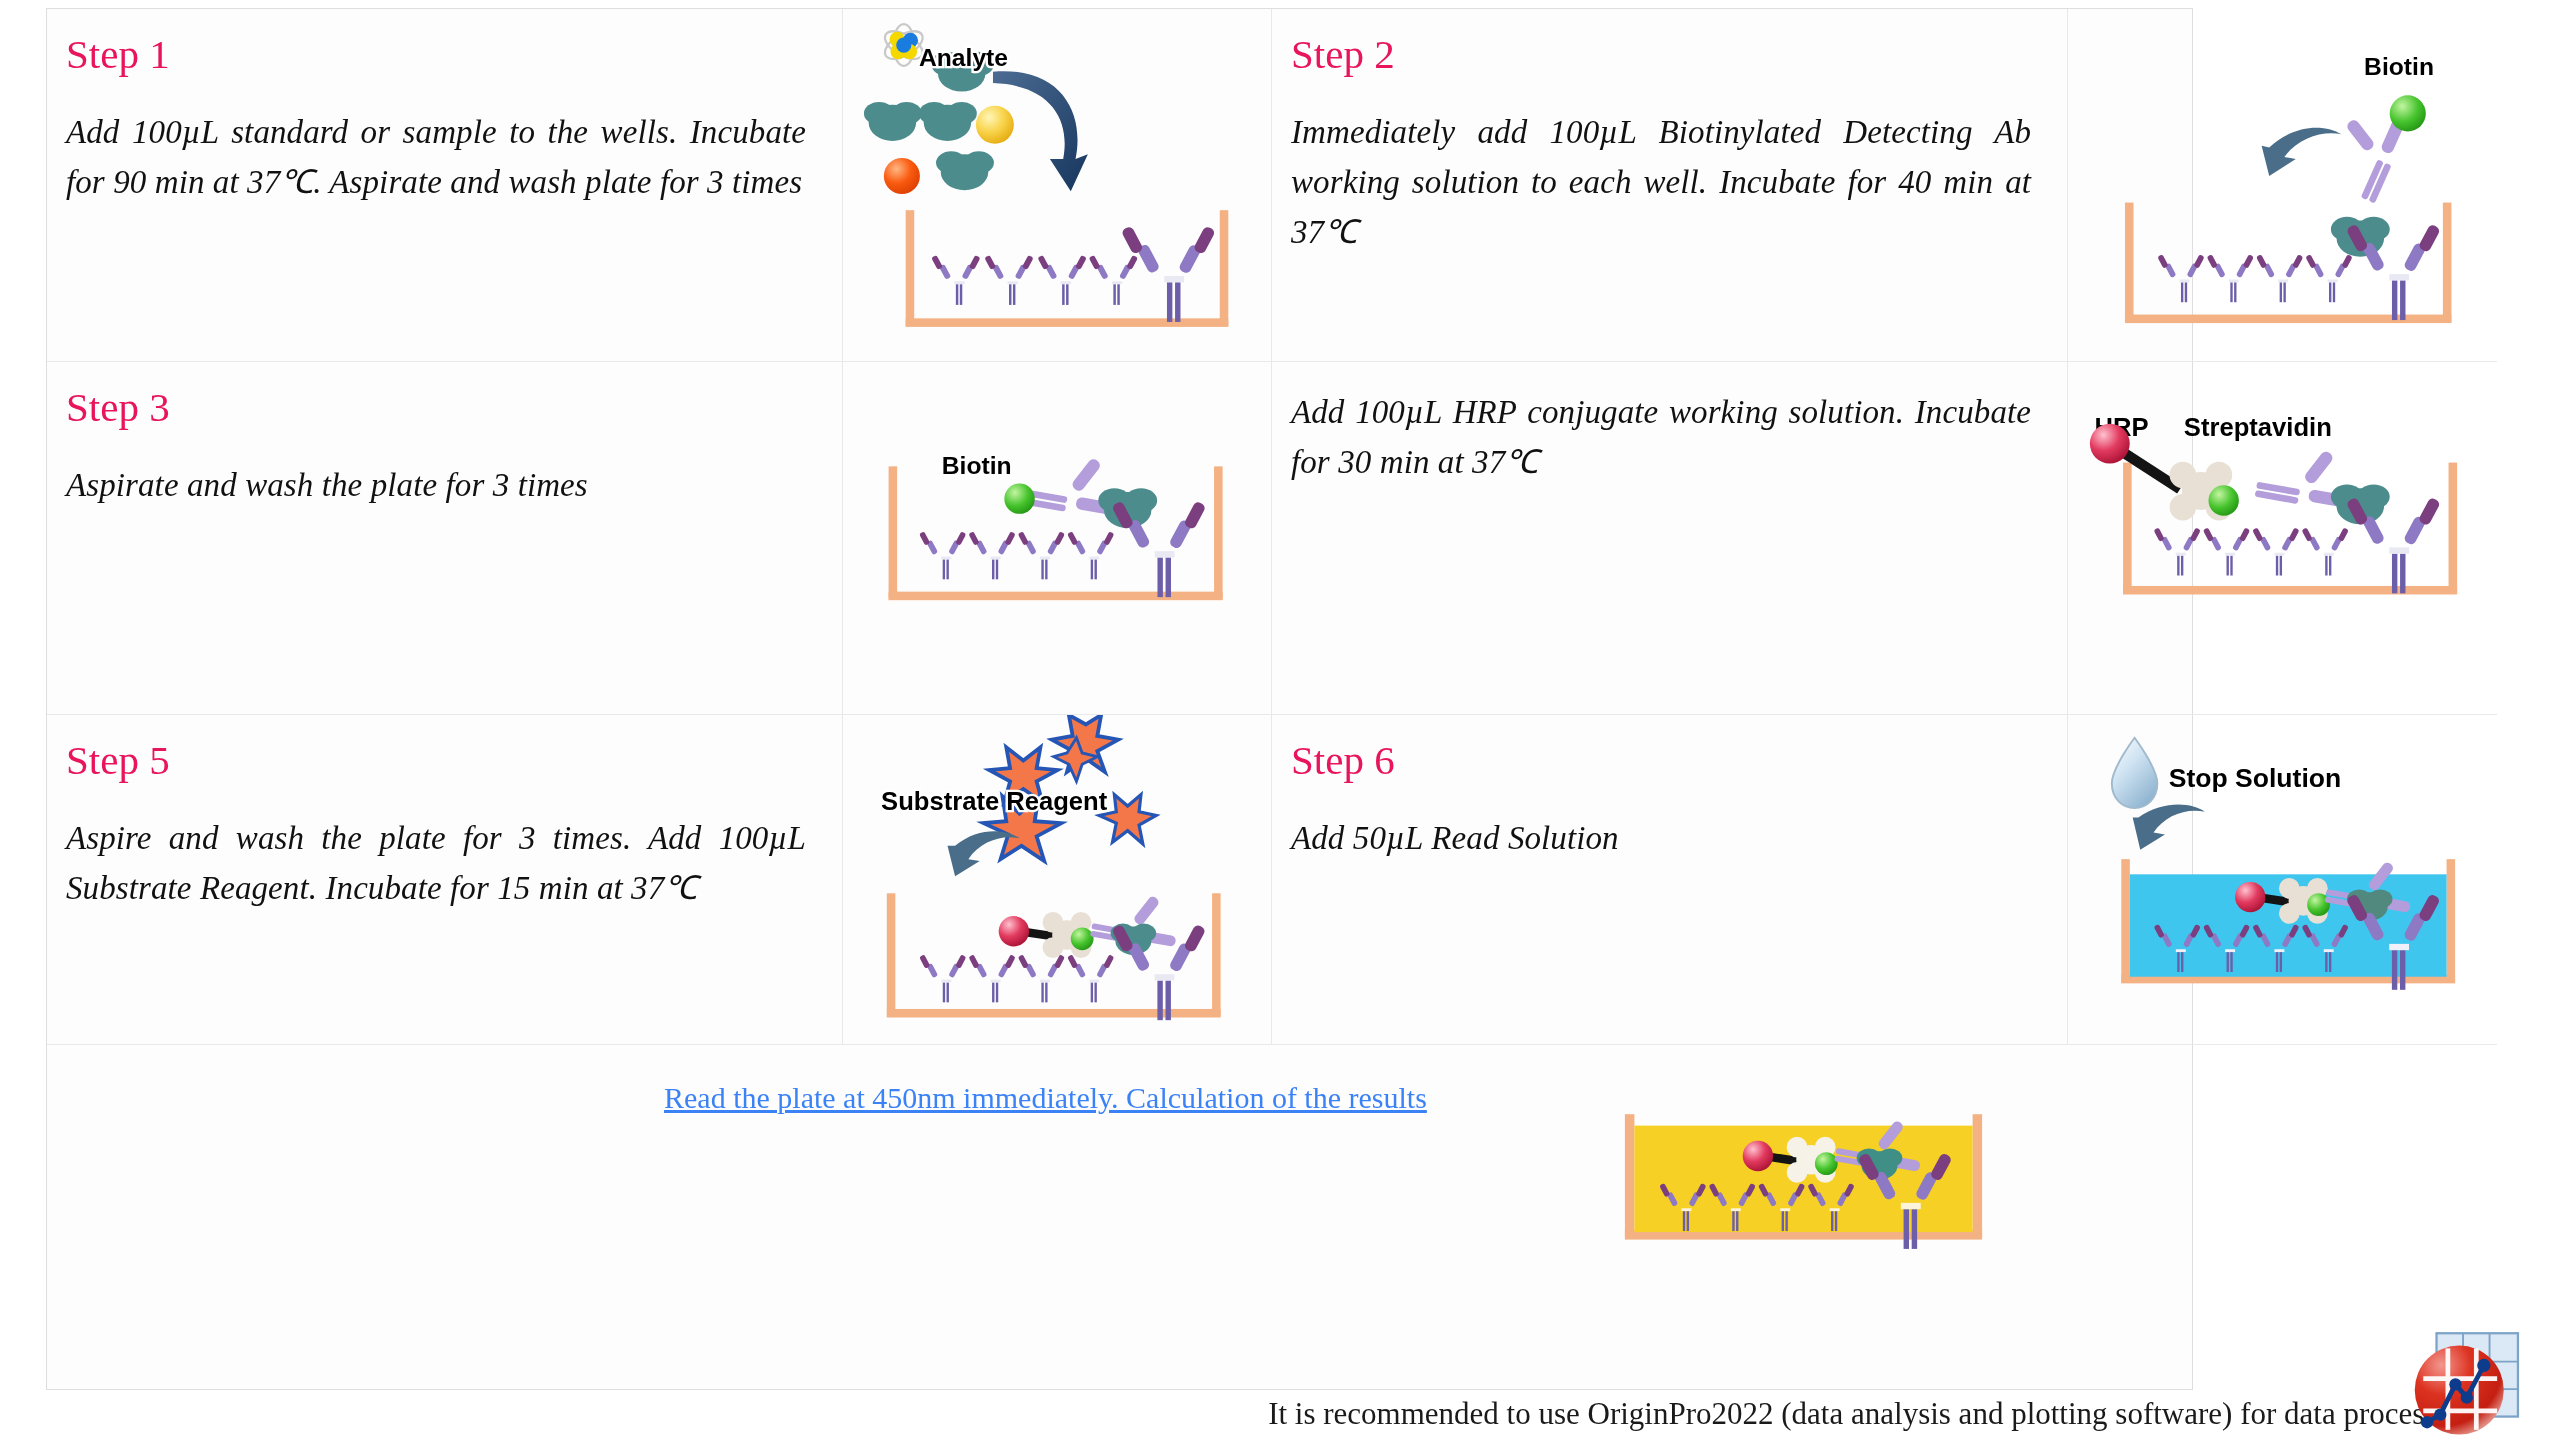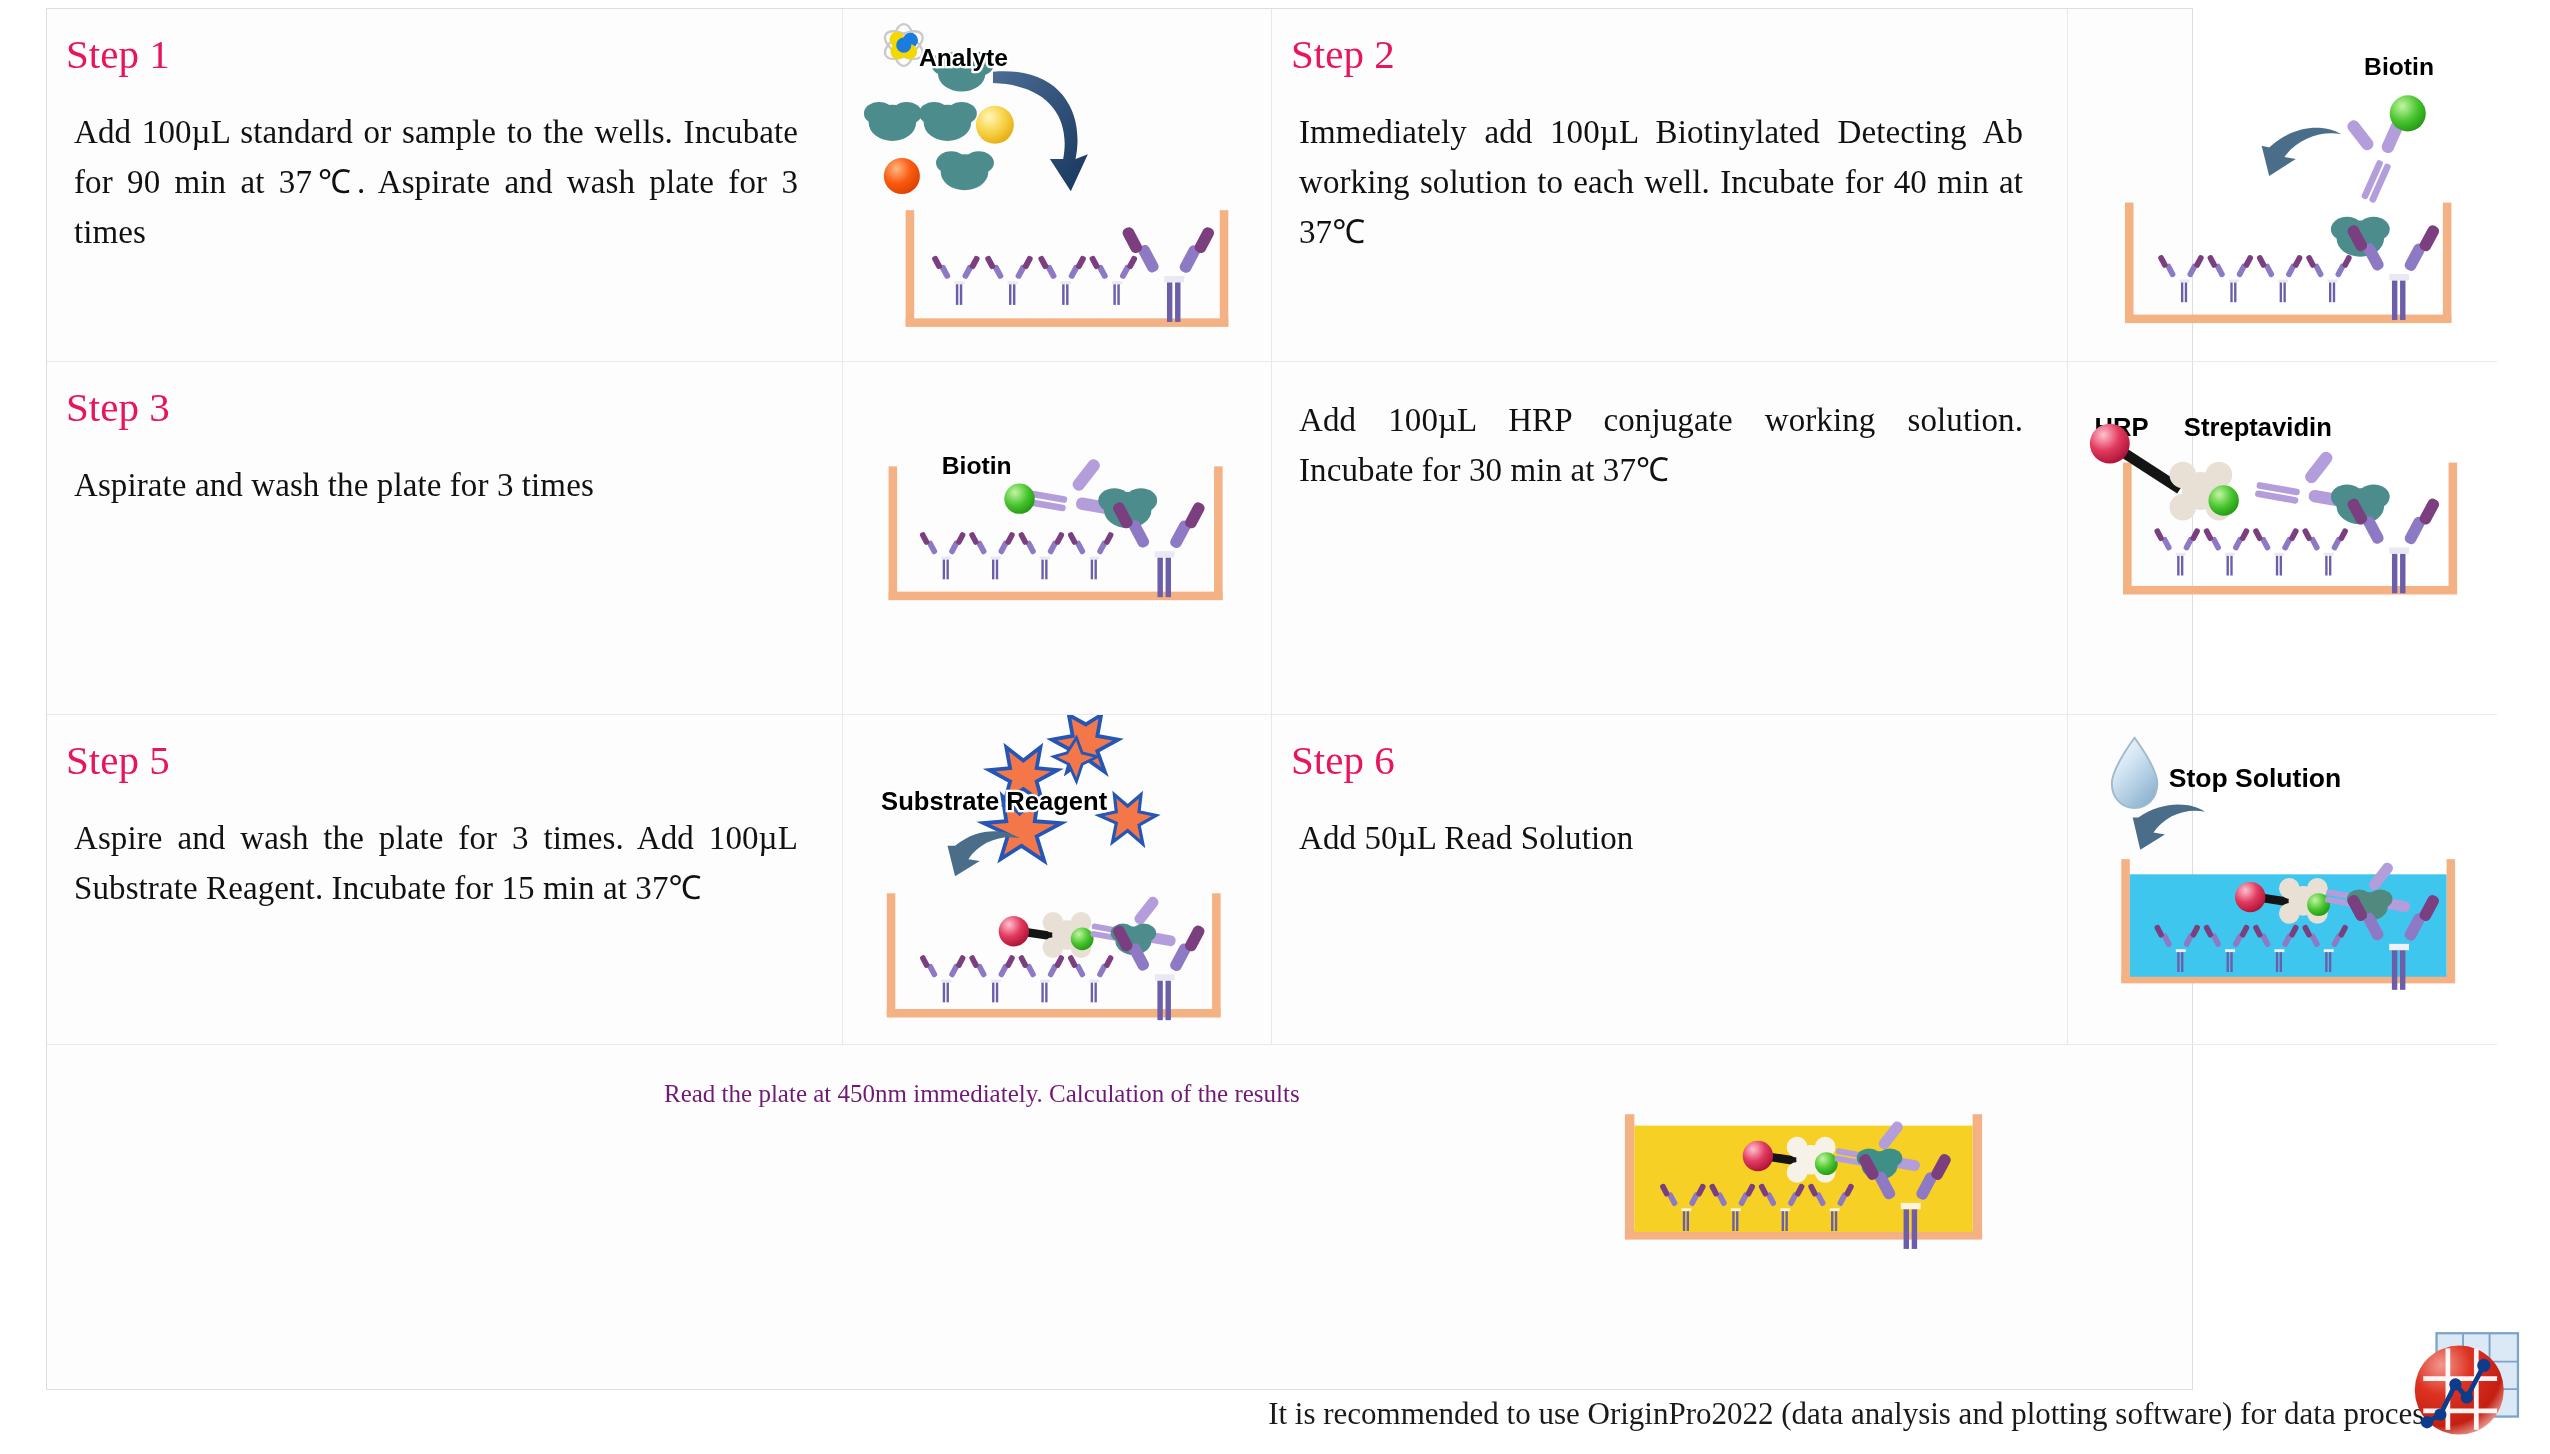--- a/index.html
+++ b/index.html
@@ -46,22 +46,23 @@
     line-height: 1.0;
     margin: 0 0 32px 0;
     font-family: "Liberation Serif", serif;
   }
   .step-body {
     color: #111111;
     font-size: 33px;
     line-height: 1.52;
     text-align: justify;
     text-justify: inter-word;
-    margin: 8px;
+    margin: 0;
     letter-spacing: 0.1px;
+    font-style: italic;
   }
   .step-body.nojust { text-align: left; }
 
   
   .step7-cell {
     grid-column: 1 / span 4;
     display: block;
     position: relative;
   }
   .step7-title {
@@ -72,25 +73,26 @@
     padding-left: 66px;
   }
   .step7-inner {
     display: flex;
     align-items: flex-start;
     margin-top: 30px;
   }
   .step7-text {
     width: 836px;
     margin-left: 617px;
-    color: #701a75;
-    font-size: 25px;
+    color: #3b82f6;
+    font-size: 30px;
     line-height: 1.52;
     text-align: justify;
     text-justify: inter-word;
+    text-decoration: underline;
   }
   .step7-art {
     margin-left: 104px;
     margin-top: 5.7px;
   }
 
   
   #footer {
     position: absolute;
     left: 46px;

